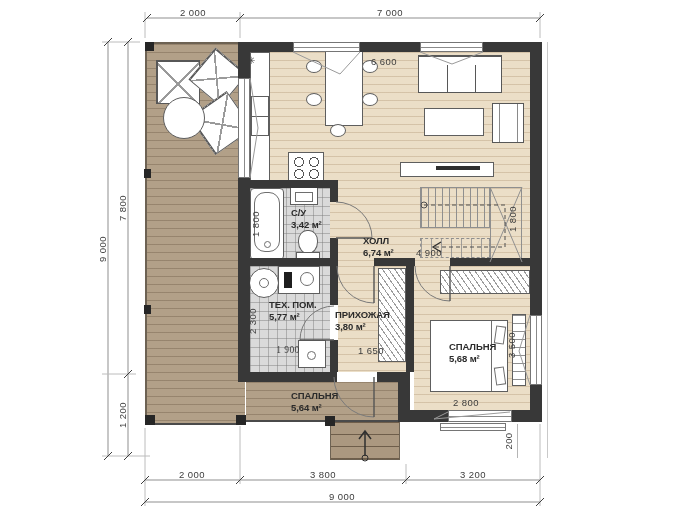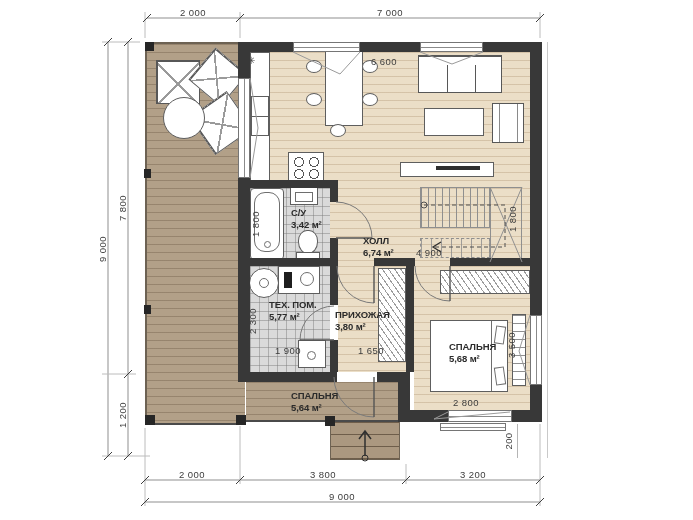--- a/index.html
+++ b/index.html
@@ -216,19 +216,19 @@
   <div class="dim v" style="left:122px;top:415px;">1 200</div>
   <div class="dim" style="left:192px;top:474px;">2 000</div>
   <div class="dim" style="left:323px;top:474px;">3 800</div>
   <div class="dim" style="left:473px;top:474px;">3 200</div>
   <div class="dim" style="left:342px;top:496px;">9 000</div>
   <div class="dim" style="left:384px;top:61px;">6 600</div>
   <div class="dim v" style="left:255px;top:224px;">1 800</div>
   <div class="dim v" style="left:512px;top:219px;">1 800</div>
   <div class="dim" style="left:429px;top:252px;">4 900</div>
   <div class="dim v" style="left:252px;top:321px;">2 300</div>
-  <div class="dim" style="left:288px;top:350px;">1 900</div>
+  <div class="dim" style="left:288px;top:350px;font-family:Liberation Serif, serif;">1 900</div>
   <div class="dim" style="left:371px;top:350px;">1 650</div>
   <div class="dim v" style="left:511px;top:345px;">3 500</div>
   <div class="dim" style="left:466px;top:402px;">2 800</div>
   <div class="dim v" style="left:508px;top:441px;">200</div>
 
 </div>
 
 </body></html>

